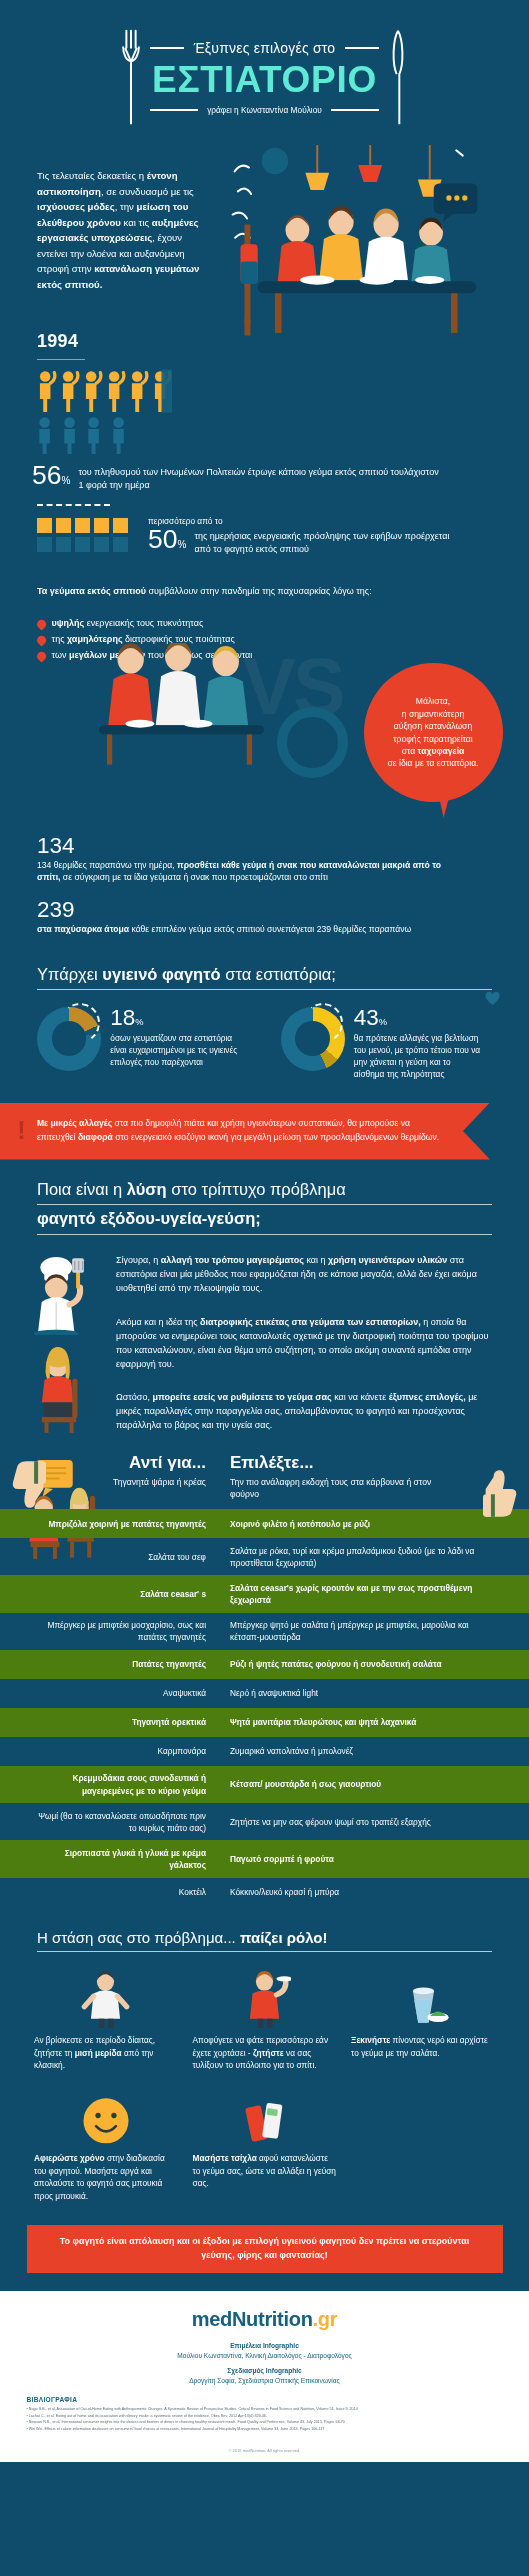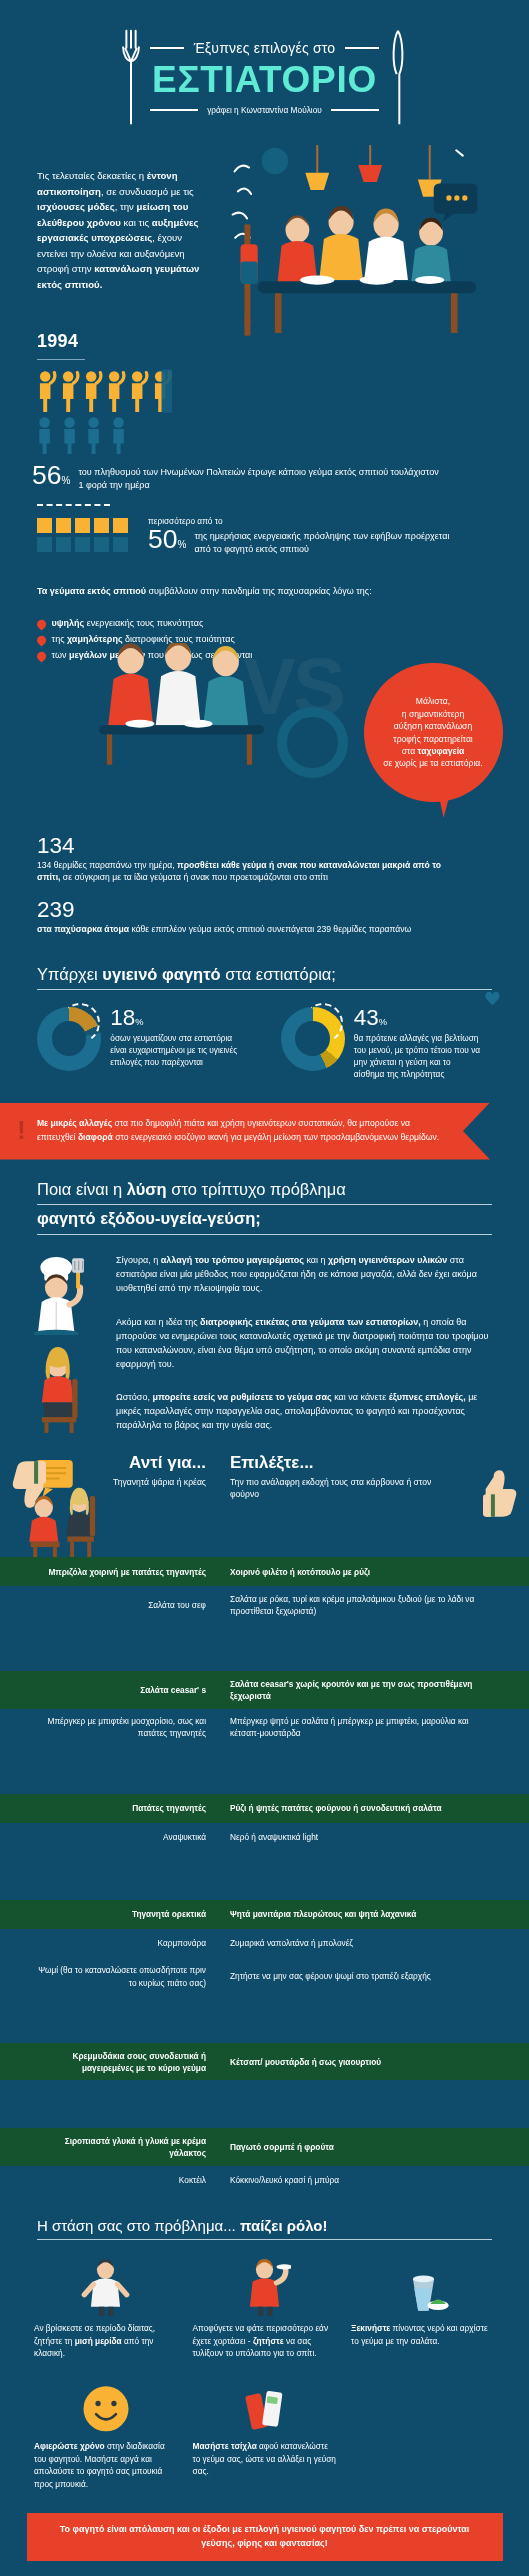--- a/index.html
+++ b/index.html
@@ -173,21 +173,21 @@
   .cmp-head { display: flex; padding: 0 0 9.3px 0; }
   .cmp-head .c1 { width: 218px; text-align: right; padding-right: 12px; }
   .cmp-head .c2 { width: 238px; padding-left: 12px; }
   .cmp-head .h { font-size: 17px; font-weight: 700; margin-bottom: 2.6px; }
   .cmp-head .s { font-size: 8.6px; font-weight: 300; line-height: 1.4; }
   .thumb { position: absolute; top: 4px; }
   .thumb.down { left: 5.3px; }
   .thumb.up { right: 5.3px; }
 
   .cmp-row { display: flex; align-items: center; min-height: 29px; }
-  .cmp-row.alt { background: #14532d; margin-top: 48px; }
+  .cmp-row.alt { background: #4d7c0f; }
   .cmp-row .c1 {
     width: 218px; text-align: right; padding: 6.6px 12px 6.6px 29px;
     font-size: 8.3px; font-weight: 300; line-height: 1.45;
   }
   .cmp-row .c2 {
     width: 284px; padding: 6.6px 26.5px 6.6px 12px;
     font-size: 8.3px; font-weight: 300; line-height: 1.45;
   }
   .cmp-row.alt .c1, .cmp-row.alt .c2 { font-weight: 700; }
 
@@ -458,21 +458,21 @@
       <ellipse cx="150" cy="122" rx="22" ry="6" fill="#fff"></ellipse>
     </svg>
 
     <div class="speech">
       <div>
         <div>Μάλιστα,</div>
         <div>η σημαντικότερη</div>
         <div>αύξηση κατανάλωση</div>
         <div>τροφής παρατηρείται</div>
         <div><span>στα </span><b>ταχυφαγεία</b></div>
-        <div>σε χωρίς με τα εστιατόρια.</div>
+        <div>σε ίδια με τα εστιατόρια.</div>
       </div>
     </div>
   </div>
 
   <div class="calblock" style="margin-top:-5.3px;">
     <div class="calnum">134</div>
     <div class="caltext">
       <span>134 θερμίδες παραπάνω την ημέρα, </span><b>προσθέτει κάθε γεύμα ή σνακ που καταναλώνεται μακριά από το σπίτι,</b><span> σε σύγκριση με τα ίδια γεύματα ή σνακ που προετοιμάζονται στο σπίτι</span>
     </div>
   </div>
@@ -645,27 +645,27 @@
         <div class="c2">Νερό ή αναψυκτικά light</div>
       </div>
     <div class="cmp-row alt">
         <div class="c1">Τηγανητά ορεκτικά</div>
         <div class="c2">Ψητά μανιτάρια πλευρώτους και ψητά λαχανικά</div>
       </div>
     <div class="cmp-row">
         <div class="c1">Καρμπονάρα</div>
         <div class="c2">Ζυμαρικά ναπολιτάνα ή μπολονέζ</div>
       </div>
+    <div class="cmp-row alt">
+        <div class="c1">Κρεμμυδάκια σους συνοδευτικά ή μαγειρεμένες με το κύριο γεύμα</div>
+        <div class="c2">Κέτσαπ/ μουστάρδα ή σως γιαουρτιού</div>
+      </div>
     <div class="cmp-row">
         <div class="c1">Ψωμί (θα το καταναλώσετε οπωσδήποτε πριν το κυρίως πιάτο σας)</div>
         <div class="c2">Ζητήστε να μην σας φέρουν ψωμί στο τραπέζι εξαρχής</div>
-      </div>
-    <div class="cmp-row alt">
-        <div class="c1">Κρεμμυδάκια σους συνοδευτικά ή μαγειρεμένες με το κύριο γεύμα</div>
-        <div class="c2">Κέτσαπ/ μουστάρδα ή σως γιαουρτιού</div>
       </div>
     <div class="cmp-row alt">
         <div class="c1">Σιροπιαστά γλυκά ή γλυκά με κρέμα γάλακτος</div>
         <div class="c2">Παγωτό σορμπέ ή φρούτα</div>
       </div>
     <div class="cmp-row">
         <div class="c1">Κοκτέιλ</div>
         <div class="c2">Κόκκινο/λευκό κρασί  ή μπύρα</div>
       </div>
   </div>

